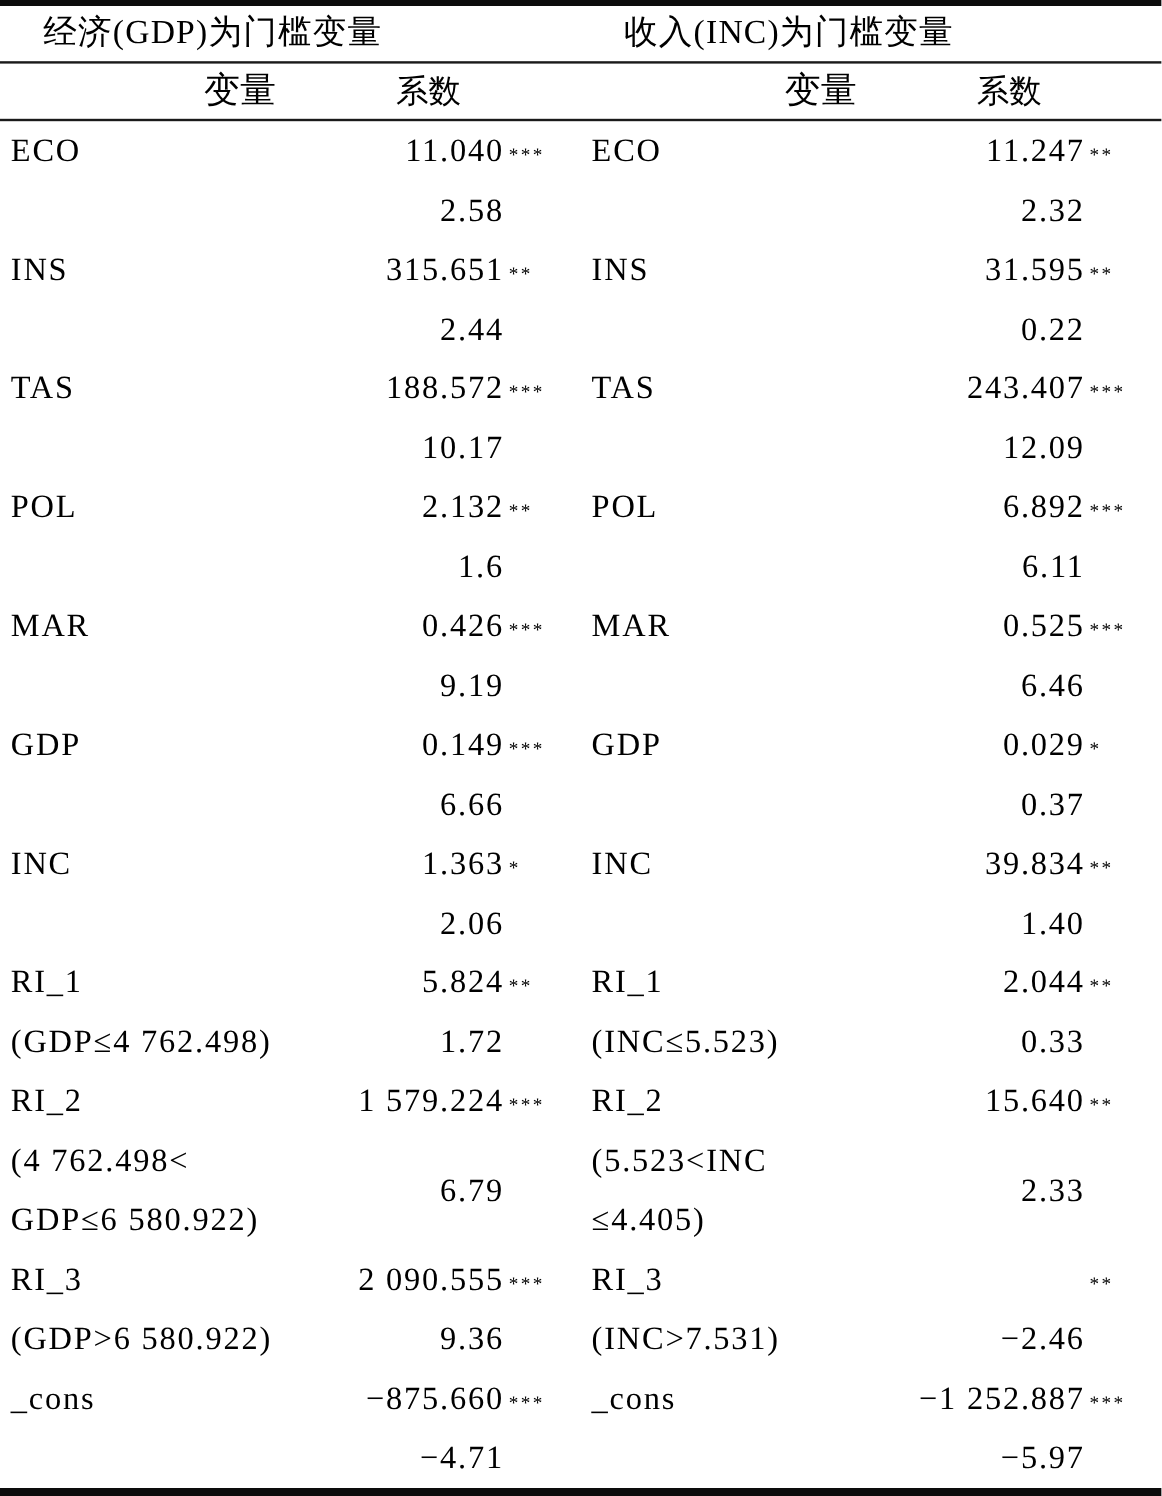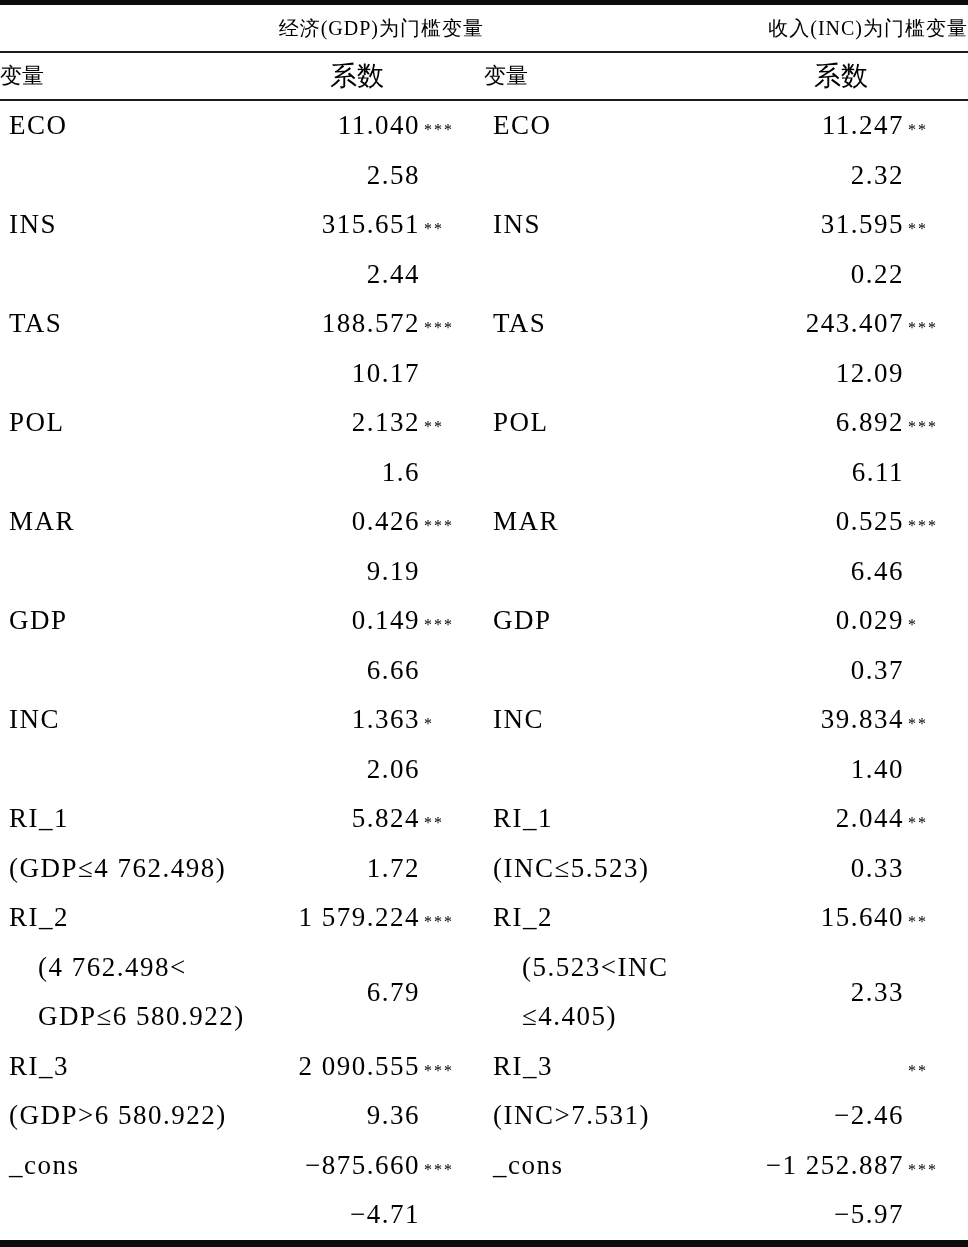--- a/index.html
+++ b/index.html
@@ -11,39 +11,39 @@
     overflow: hidden;
   }
   .table-wrap { width: 968px; height: 1247px; display: flex; flex-direction: column; background: #fff; }
 
   .rule { width: 100%; flex: 0 0 auto; }
   .rule.thick-top { height: 5px; background: #0c0c0c; }
   .rule.thick-bottom { height: 7px; background: #0c0c0c; }
   .rule.thin { height: 2px; background: #1a1a1a; }
 
   .spanner-row { height: 46px; display: flex; flex: 0 0 auto; }
-  .spanner { width: 484px; text-align: right; font-size: 20px; line-height: 46px; letter-spacing: 1px; white-space: nowrap; }
+  .spanner { width: 484px; text-align: left; font-size: 28px; line-height: 46px; letter-spacing: 1px; white-space: nowrap; padding-left: 36px; }
 
   .colhead-row { height: 46px; display: flex; flex: 0 0 auto; }
   .colhead-panel { width: 484px; display: flex; }
-  .colhead-var { flex: 1; text-align: left; font-size: 22px; line-height: 46px; }
+  .colhead-var { flex: 1; text-align: right; font-size: 30px; line-height: 46px; }
   .colhead-coef { width: 254px; text-align: center; font-size: 27px; line-height: 46px; }
 
   .body { flex: 1; display: flex; justify-content: flex-end; }
   .panel { width: 484px; }
 
   .line { height: 49.5px; display: flex; }
   .line.tall { height: 99px; }
 
   .cell.label {
     flex: 1; padding-left: 9px;
     font-size: 27px; line-height: 49.5px;
     letter-spacing: 1.5px; white-space: nowrap; overflow: visible;
   }
-  .cell.label .cond-line { height: 49.5px; line-height: 49.5px; margin-left: 29px; }
+  .cell.label .cond-line { height: 49.5px; line-height: 49.5px; }
 
   .cell.value {
     width: 254px; position: relative;
     text-align: right; padding-right: 64px;
     font-size: 27px; line-height: 49.5px;
     letter-spacing: 1.5px; white-space: nowrap;
   }
   .cell.value.vcenter { display: flex; align-items: center; justify-content: flex-end; line-height: normal; }
 
   .stars {

